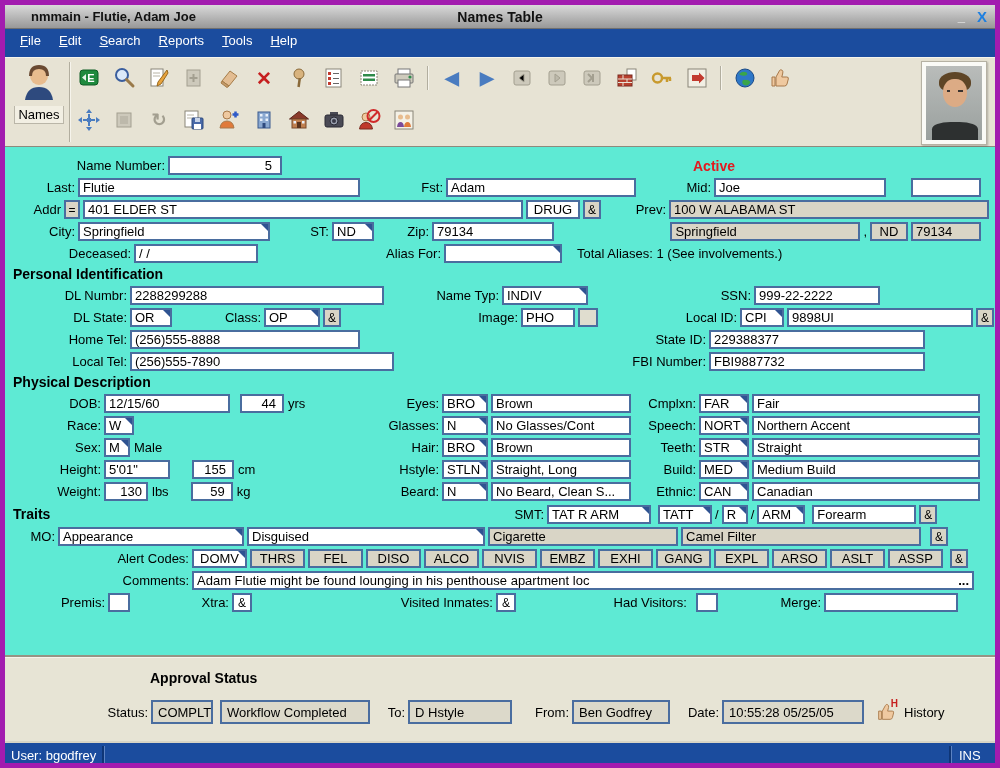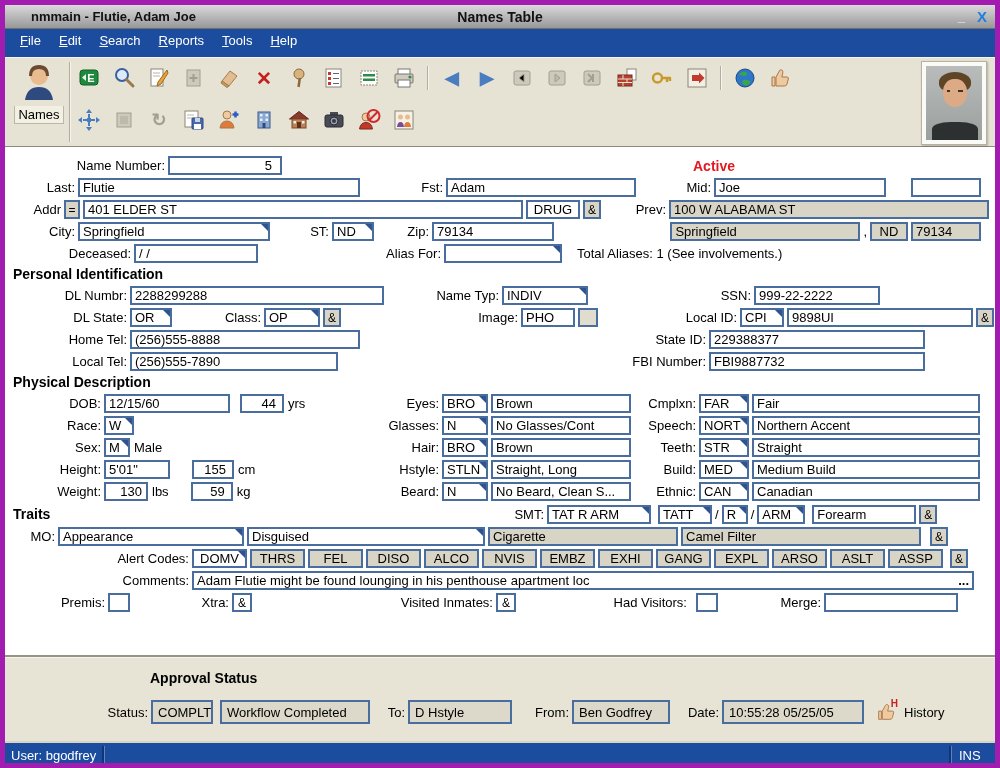--- a/index.html
+++ b/index.html
@@ -41,21 +41,21 @@
   .photo { position:absolute; right:8px; top:3px; width:66px; height:84px; background:#fafaf6;
     border:1px solid #b5b1a3; padding:4px; box-shadow:1px 1px 2px rgba(0,0,0,.25); }
   .photo-img { position:relative; width:100%; height:100%; background:linear-gradient(#b9bcba,#9aa09e); overflow:hidden; }
   .ph-hair { position:absolute; left:13px; top:6px; width:32px; height:20px; background:#5e4526; border-radius:50% 50% 40% 40%; }
   .ph-face { position:absolute; left:17px; top:13px; width:24px; height:28px; background:#dcab85; border-radius:45% 45% 50% 50%; }
   .ph-eyes { position:absolute; left:21px; top:24px; width:16px; height:2px;
     background:linear-gradient(90deg,#3a3330 3px,transparent 3px, transparent 11px, #3a3330 11px); }
   .ph-shirt { position:absolute; left:6px; bottom:0; width:46px; height:18px; background:#2d3030; border-radius:40% 40% 0 0; }
 
   
-  .formarea { position:absolute; top:142px; left:0; right:0; height:508px; background:#ffffff; padding-top:9px; }
+  .formarea { position:absolute; top:142px; left:0; right:0; height:508px; background:#5eead4; padding-top:9px; }
   .row { display:flex; align-items:center; gap:3px; height:19px; margin:0 0 3px 8px; white-space:nowrap; font-size:13px; position:relative; }
   .lb { text-align:right; color:#000; flex:none; }
   .f { border:2px solid #4a6d9f; background:#fff; height:19px; padding:0 3px; display:flex; align-items:center;
     font-size:13px; color:#000; overflow:hidden; flex:none; }
   .f.g { background:#d9d5c6; }
   .f.num { justify-content:flex-end; }
   .f.ctr { justify-content:center; }
   .de { position:relative; }
   .de::after { content:""; position:absolute; top:0; right:0; border-top:7px solid #2f5391; border-left:7px solid transparent; }
   .amp { border:2px solid #4a6d9f; background:#d9d5c6; height:19px; width:18px; flex:none;
@@ -407,21 +407,21 @@
 
     <div class="row">
       <span class="lb" style="width:114px">Home Tel:</span>
       <span class="f" style="width:230px">(256)555-8888</span>
       <span class="lb" style="width:108px;margin-left:auto">State ID:</span>
       <span class="f" style="width:216px;margin-right:70px">229388377</span>
     </div>
 
     <div class="row">
       <span class="lb" style="width:114px">Local Tel:</span>
-      <span class="f" style="width:208px">(256)555-7890</span>
+      <span class="f" style="width:264px">(256)555-7890</span>
       <span class="lb" style="width:108px;margin-left:auto">FBI Number:</span>
       <span class="f" style="width:216px;margin-right:70px">FBI9887732</span>
     </div>
 
     <div class="sect">Physical Description</div>
 
     <div class="row">
       <span class="lb" style="width:88px">DOB:</span>
       <span class="zone" style="width:220px">
         <span class="f" style="width:126px">12/15/60</span>

